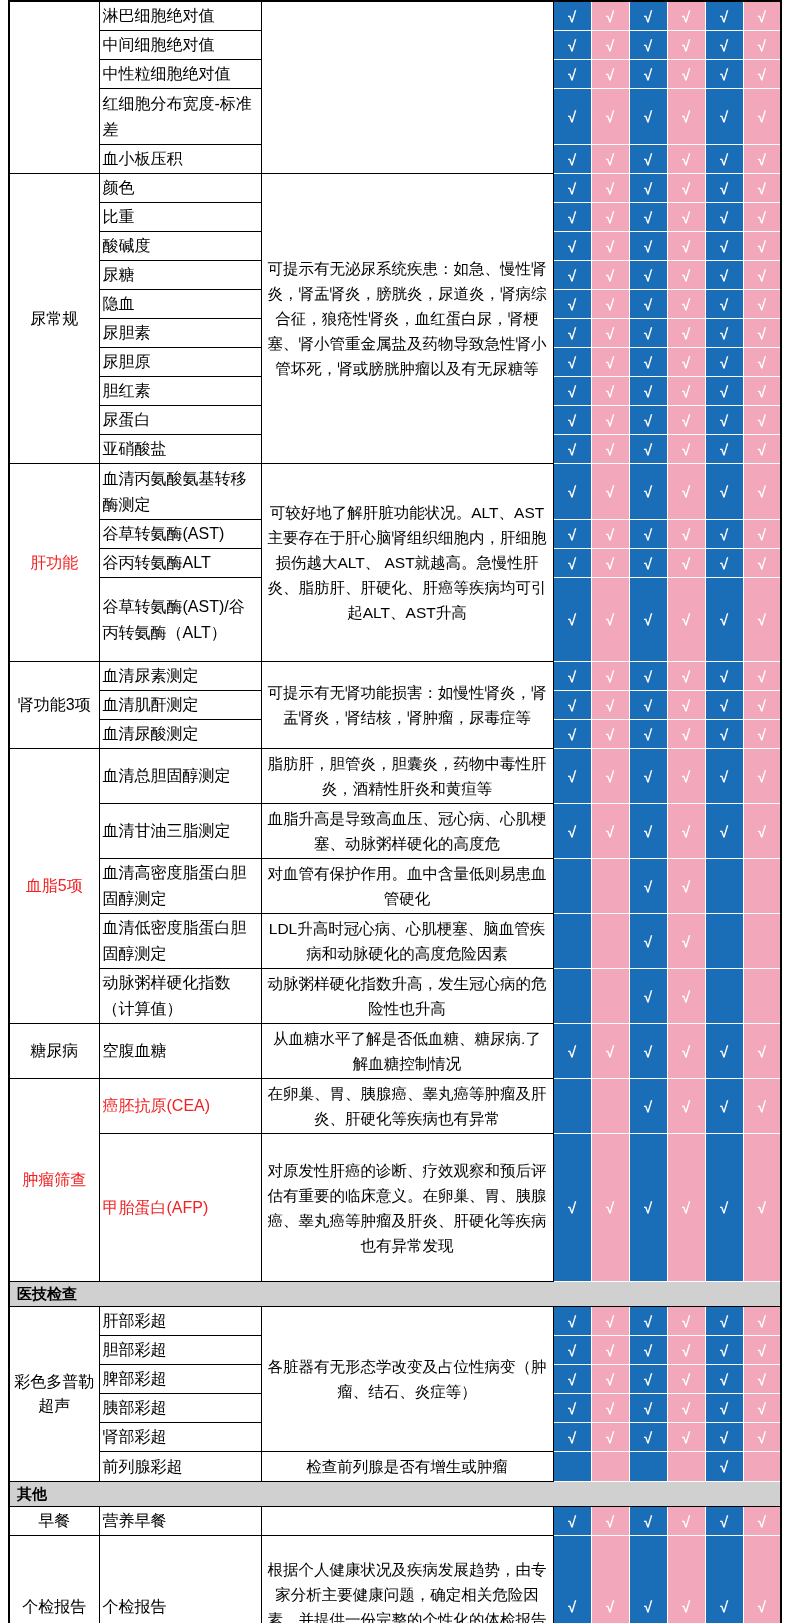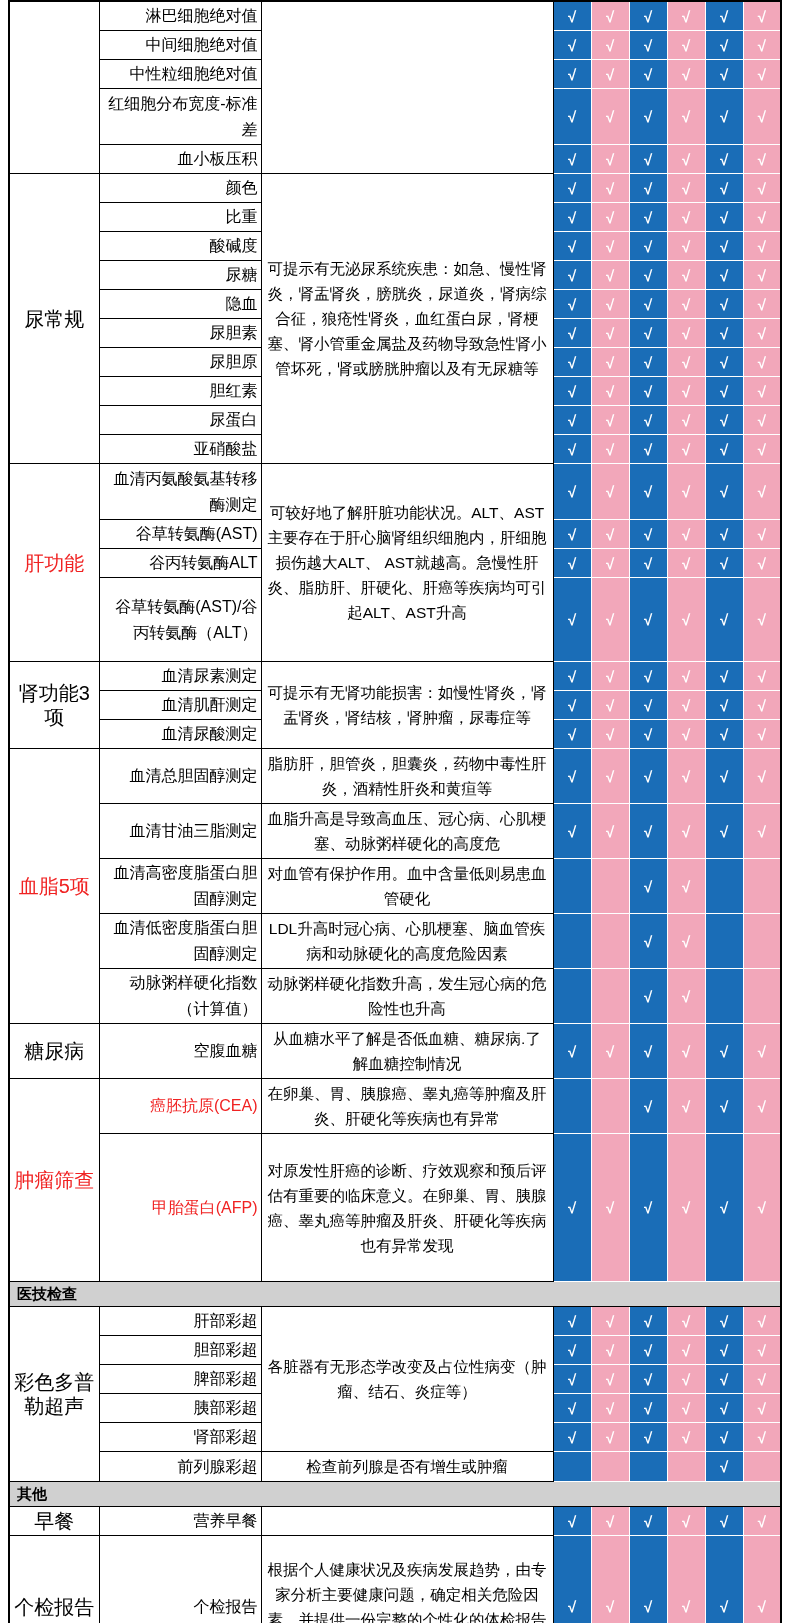--- a/index.html
+++ b/index.html
@@ -7,22 +7,22 @@
   }
   html,body{margin:0;padding:0;background:#ffffff;}
   body{width:790px;font-family:"Liberation Sans","DejaVu Sans",sans-serif;color:#000;}
   .page{width:790px;min-height:1623px;background:#fff;box-sizing:border-box;padding:0 0 10px 0;}
   table.pkg{border-collapse:collapse;table-layout:fixed;margin-left:8px;border:2px solid #000;}
   col.c-cat{width:90px;}
   col.c-item{width:162px;}
   col.c-desc{width:292px;}
   col.c-chk{width:38px;}
   td{padding:0;vertical-align:middle;word-break:break-all;}
-  td.cat-cell{border:1px solid #000;text-align:center;font-size:20px;line-height:24px;padding:2px 3px;background:#fff;}
-  td.item-cell{border:1px solid #000;text-align:right;font-size:16px;line-height:26px;padding:1px 3px;background:#fff;}
+  td.cat-cell{border:1px solid #000;text-align:center;font-size:16px;line-height:24px;padding:2px 3px;background:#fff;}
+  td.item-cell{border:1px solid #000;text-align:left;font-size:16px;line-height:26px;padding:1px 3px;background:#fff;}
   td.desc-cell{border:1px solid #000;text-align:center;font-size:15.5px;line-height:25px;padding:2px 5px;background:#fff;}
   td.check-cell{border:1px solid #fff;text-align:center;font-size:15px;font-weight:bold;color:#fff;}
   td.check-cell.blue{background:var(--blue);}
   td.check-cell.pink{background:var(--pink);}
   td.band-cell{background:var(--gray);border:1px solid #000;font-weight:bold;font-size:15px;text-align:left;padding:2px 7px;line-height:20px;}
   .red{color:var(--red);}
 </style>
 </head>
 <body>
 

